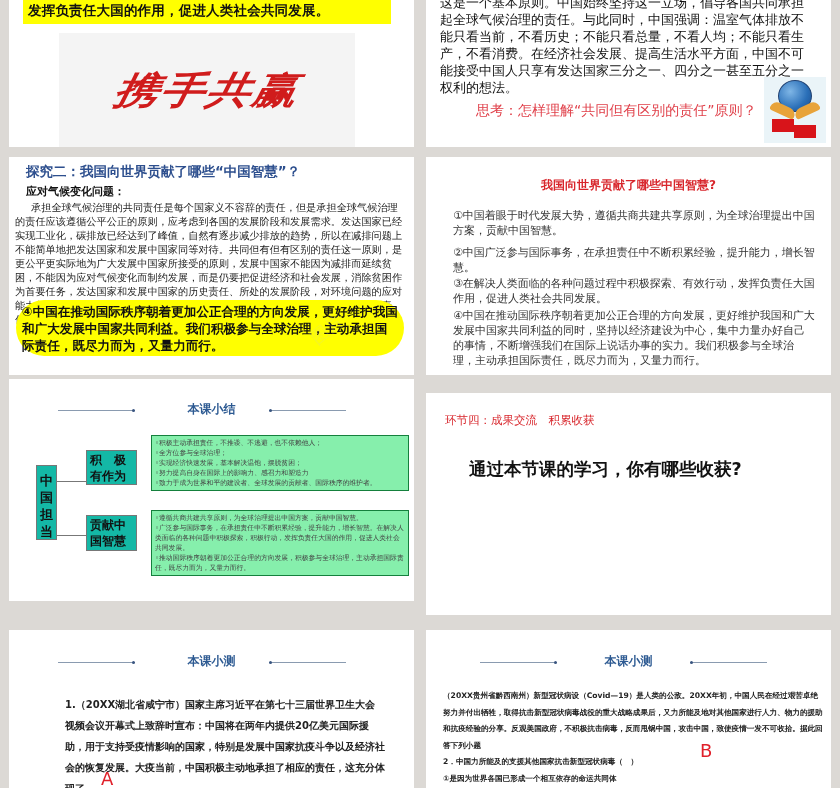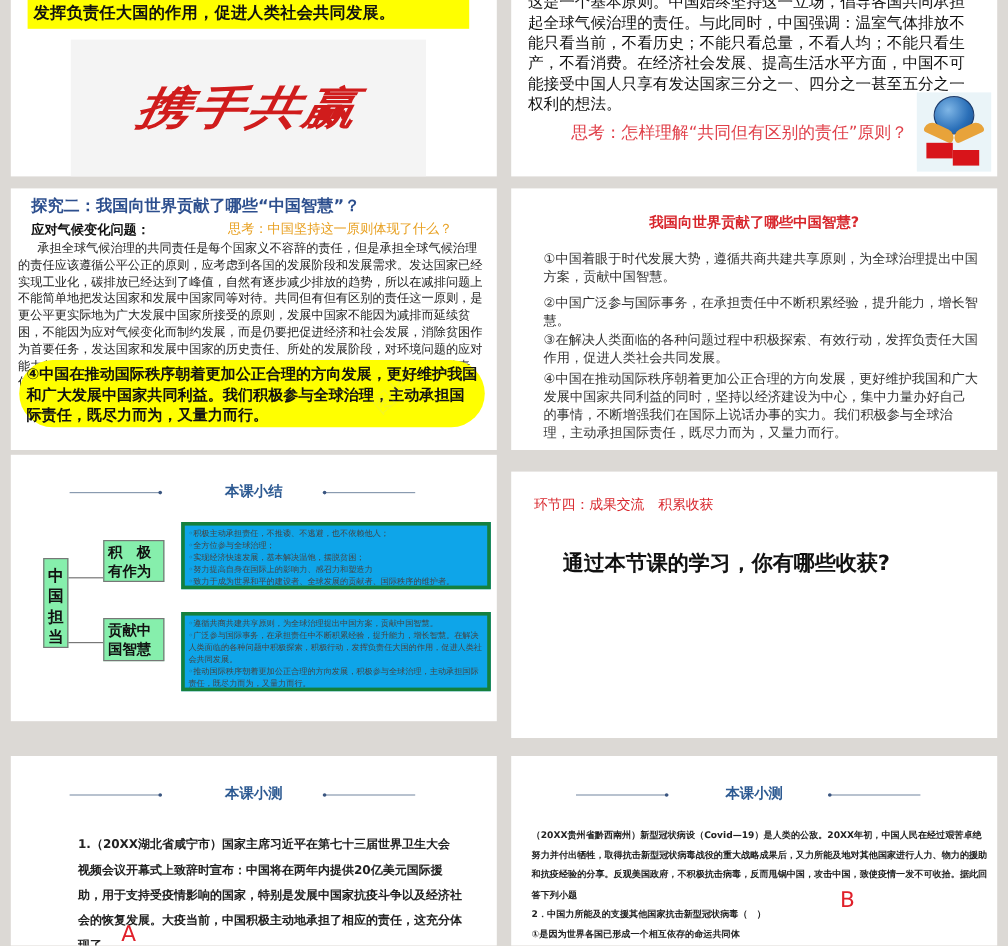--- a/index.html
+++ b/index.html
@@ -40,23 +40,23 @@
     
     #s4 .title { position: absolute; left: 0; width: 100%; top: 20px; text-align: center; font-size: 12px; font-weight: bold; color: #d8262c; }
     #s4 .item { position: absolute; left: 27px; width: 362px; font-size: 11px; line-height: 15px; color: #333; }
 
     
     .sec-title { position: absolute; left: 0; width: 100%; text-align: center; font-size: 12px; font-weight: bold; color: #2d5a92; }
     .rule { position: absolute; height: 1px; background: #8a9bb0; }
     .rule::after { content: ""; position: absolute; top: -1px; width: 3px; height: 3px; border-radius: 50%; background: #3a5580; }
     .rule.left::after { right: 0; }
     .rule.right::after { left: 0; }
-    .box-v { position: absolute; border: 1px solid #777; background:#86efac; font-weight: bold; color: #111; }
+    .box-v { position: absolute; border: 1px solid #777; background:#14b8a6; font-weight: bold; color: #111; }
     .vline, .hline { position: absolute; background: #777; }
-    .detail-box { position: absolute; border: 3px solid #15803d; padding: 2px 3px; font-size: 6.8px; line-height: 10px; color: #444; background: #0ea5e9; }
+    .detail-box { position: absolute; border: 1px solid #15803d; padding: 2px 3px; font-size: 6.8px; line-height: 10px; color: #444; background: #86efac; }
 
     
     #s6 .stage { position: absolute; left: 19px; top: 20px; font-size: 11.5px; color: #d8262c; }
     #s6 .q { position: absolute; left: 43px; top: 64px; font-size: 17.5px; font-weight: bold; color: #111; }
     #s6 .green { position: absolute; left: 43px; top: 111px; width: 330px; height: 65px; background: #55a12e; color: #fff; font-size: 16px; padding: 6px 4px; line-height: 27px; }
     .blank { display: inline-block; width: 140px; border-bottom: 1px solid #fff; height: 18px; vertical-align: -2px; }
     .blank.long { width: 156px; }
 
     
     #s7 .q { position: absolute; left: 56px; top: 64px; width: 320px; font-size: 10px; line-height: 21px; font-weight: bold; color: #222; }
@@ -87,21 +87,20 @@
     <div class="hand" style="left:6px; transform:rotate(25deg);"></div>
     <div class="hand" style="left:30px; transform:rotate(-25deg);"></div>
     <div class="flag" style="left:8px; top:42px;"></div>
     <div class="flag" style="left:30px; top:48px;"></div>
   </div>
 </div>
 
 <div class="slide" id="s3">
   <div class="title">探究二：我国向世界贡献了哪些“中国智慧”？</div>
   <div class="subtitle">应对气候变化问题：</div>
-  <div class="think2">思考：中国坚持这一原则体现了什么？</div>
   <div class="body">承担全球气候治理的共同责任是每个国家义不容辞的责任，但是承担全球气候治理的责任应该遵循公平公正的原则，应考虑到各国的发展阶段和发展需求。发达国家已经实现工业化，碳排放已经达到了峰值，自然有逐步减少排放的趋势，所以在减排问题上不能简单地把发达国家和发展中国家同等对待。共同但有但有区别的责任这一原则，是更公平更实际地为广大发展中国家所接受的原则，发展中国家不能因为减排而延续贫困，不能因为应对气候变化而制约发展，而是仍要把促进经济和社会发展，消除贫困作为首要任务，发达国家和发展中国家的历史责任、所处的发展阶段，对环境问题的应对能力都不同。所以，从历史与现实出发，发展中国家不应该承担与发达国家相同的责任。所以要坚持共同但有区别的责任这一原则。</div>
   <div class="yellow-bar">④中国在推动国际秩序朝着更加公正合理的方向发展，更好维护我国和广大发展中国家共同利益。我们积极参与全球治理，主动承担国际责任，既尽力而为，又量力而行。</div>
   <div class="watermark" style="left:300px; top:160px;">图片</div>
 </div>
 
 <div class="slide" id="s4">
   <div class="title">我国向世界贡献了哪些中国智慧?</div>
   <div class="item" style="top:51px;">①中国着眼于时代发展大势，遵循共商共建共享原则，为全球治理提出中国方案，贡献中国智慧。</div>
   <div class="item" style="top:119px;">③在解决人类面临的各种问题过程中积极探索、有效行动，发挥负责任大国作用，促进人类社会共同发展。</div>
   <div class="item" style="top:88px;">②中国广泛参与国际事务，在承担责任中不断积累经验，提升能力，增长智慧。</div>

